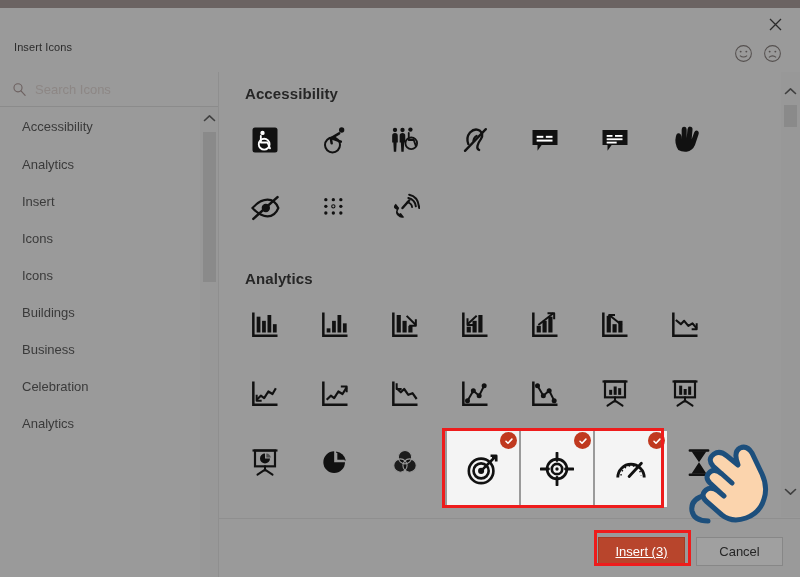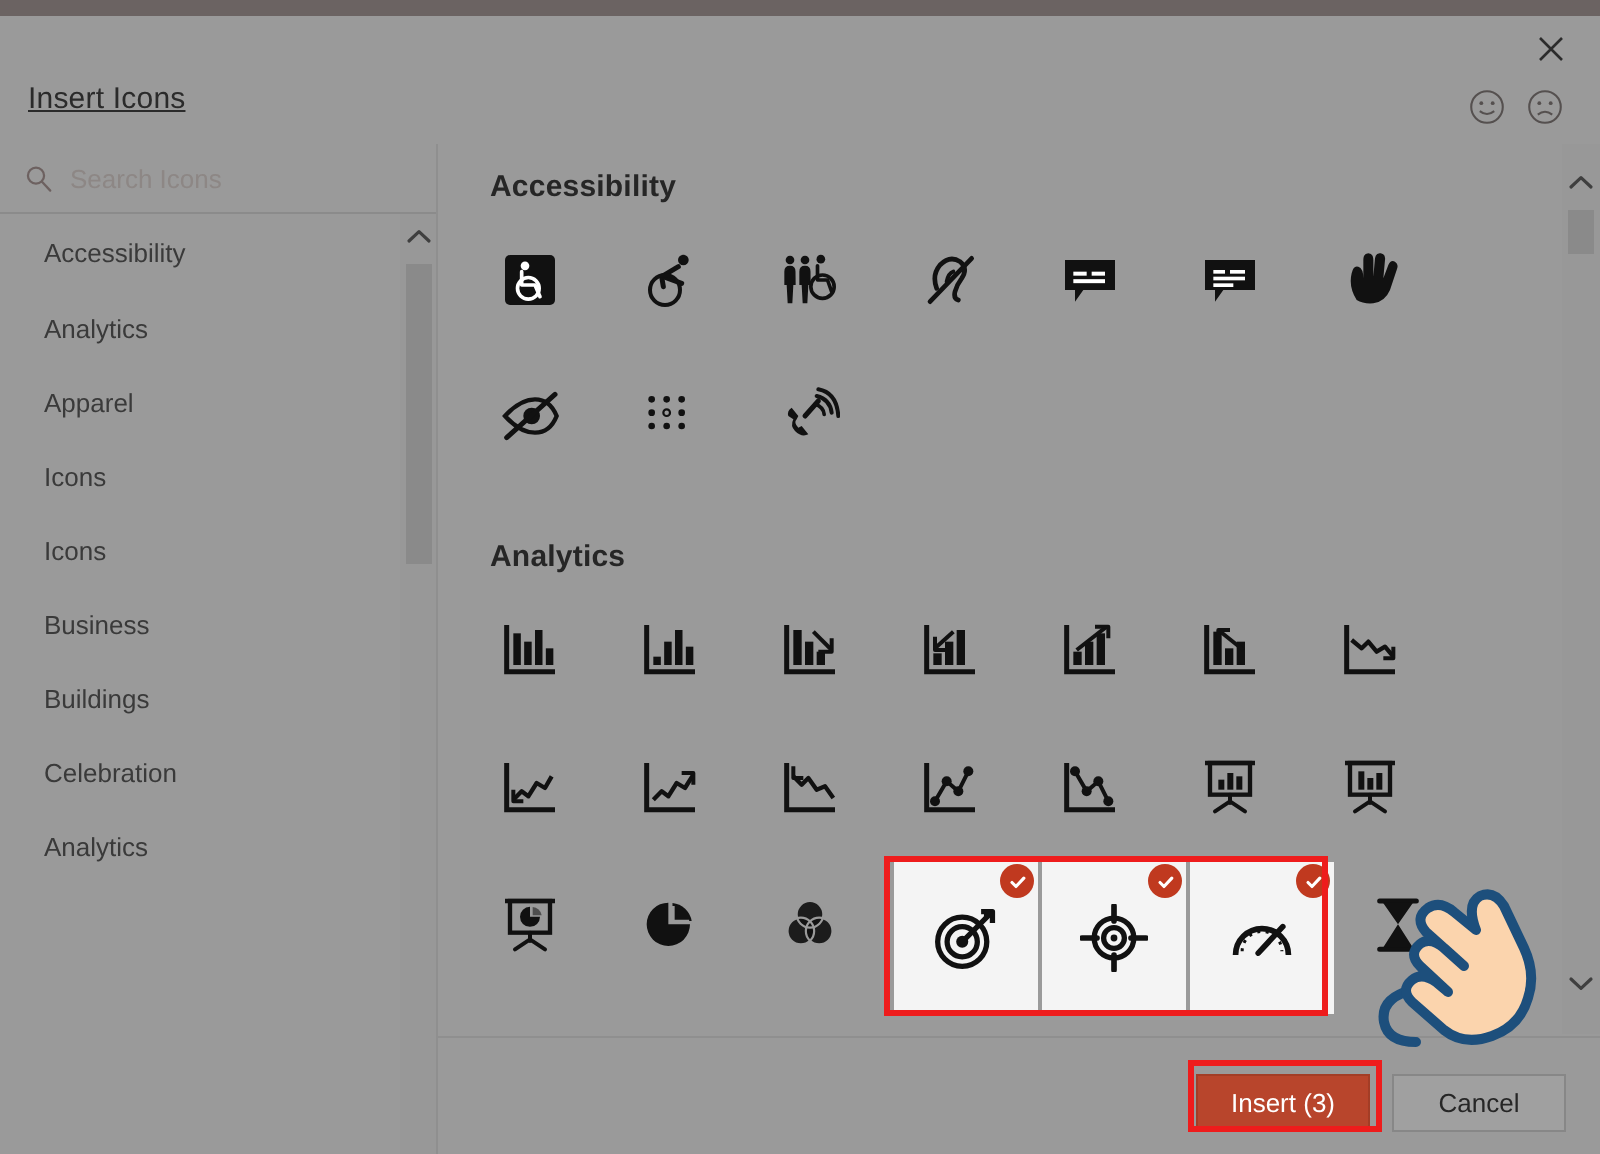--- a/index.html
+++ b/index.html
@@ -12,21 +12,21 @@
   }
   #app{position:relative;width:800px;height:577px;background:#9a9a9a;overflow:hidden;}
 
   
   .top-strip{position:absolute;left:0;top:0;width:800px;height:8px;background:#6b6362;}
 
   
   .titlebar{position:absolute;left:0;top:8px;width:800px;height:64px;}
   .dlg-title{
     position:absolute;left:14px;top:34px;
-    font-size:15px;color:#2b2b2b;letter-spacing:.1px;line-height:1;text-decoration:underline;
+    font-size:11px;color:#2b2b2b;letter-spacing:.1px;line-height:1;
   }
   .close-btn{
     position:absolute;right:10px;top:4px;width:30px;height:24px;
     display:flex;align-items:center;justify-content:center;
     color:#2b2b2b;
   }
   .close-btn svg{display:block;}
   .feedback{
     position:absolute;right:18px;top:34px;width:58px;height:22px;
     display:flex;gap:10px;align-items:center;justify-content:flex-end;
@@ -109,21 +109,21 @@
   .footer{
     position:absolute;left:219px;top:518px;width:581px;height:59px;
     border-top:1px solid #8f8f8f;background:#9a9a9a;
   }
   .btn{
     position:absolute;top:18px;height:29px;
     display:flex;align-items:center;justify-content:center;
     font-size:13px;box-sizing:border-box;
   }
   .btn-insert{
-    left:379px;width:87px;background:#b8452c;color:#ffffff;border:1px solid #a33d26;
+    left:379px;width:87px;background:#b8452c;color:#ffffff;border:1px solid #a33d26;text-decoration:underline;
   }
   .btn-cancel{
     left:477px;width:87px;background:#a0a0a0;color:#262626;border:1px solid #878787;
   }
 
   
   .hand-overlay{position:absolute;left:676px;top:425px;width:110px;height:105px;pointer-events:none;}
 </style>
 </head>
 <body>
@@ -172,33 +172,33 @@
     </div>
 
     <div class="cat-list" id="cat-list">
         <div class="cat-item">
           <span>Accessibility</span>
         </div>
         <div class="cat-item">
           <span>Analytics</span>
         </div>
         <div class="cat-item">
-          <span>Apparel</span>
+          <span>Insert</span>
         </div>
         <div class="cat-item">
           <span>Icons</span>
         </div>
         <div class="cat-item">
           <span>Icons</span>
         </div>
         <div class="cat-item">
+          <span>Buildings</span>
+        </div>
+        <div class="cat-item">
           <span>Business</span>
-        </div>
-        <div class="cat-item">
-          <span>Buildings</span>
         </div>
         <div class="cat-item">
           <span>Celebration</span>
         </div>
         <div class="cat-item">
           <span>Analytics</span>
         </div>
       </div>
 
     <div class="sb-scroll">

